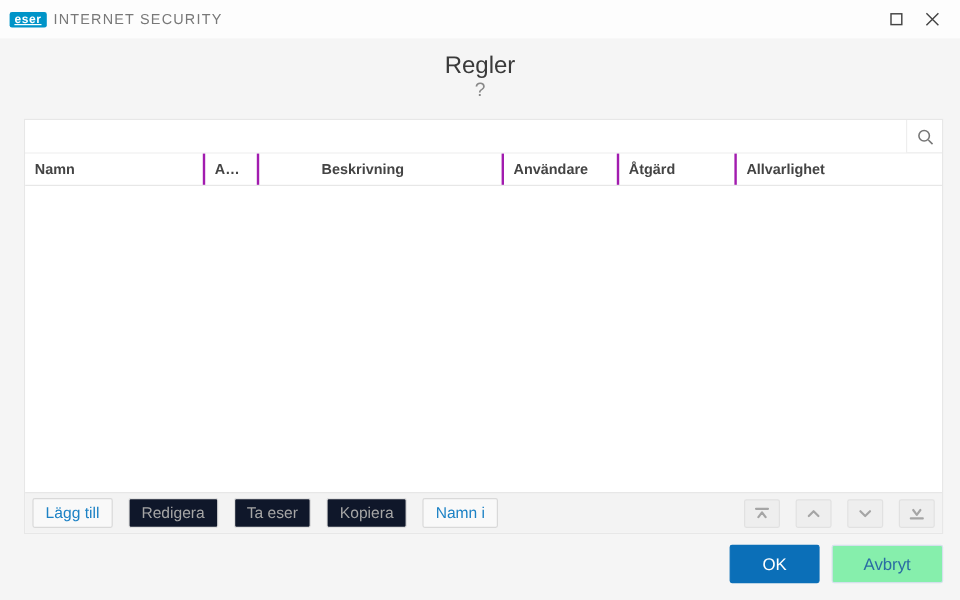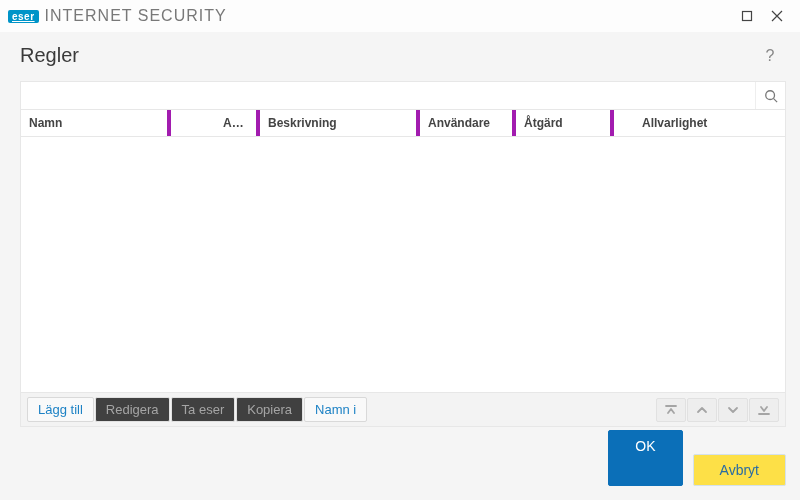--- a/index.html
+++ b/index.html
@@ -1,60 +1,60 @@
 <!DOCTYPE html>
 <html><head>
   <meta charset="utf-8">
   <style>
     * { box-sizing: border-box; margin: 0; padding: 0; font-family: "Segoe UI", Arial, sans-serif; }
     body { width: 800px; height: 500px; background: #f5f5f5; overflow: hidden; position: relative; }
     
     .titlebar { display: flex; align-items: center; height: 32px; padding: 0 8px; background: #fdfdfd; }
     .logo-box { background: #0094c8; color: #fff; font-weight: bold; font-size: 10px; padding: 1px 4px; border-radius: 2px; letter-spacing: 0.5px; text-decoration: underline; }
-    .product-name { color: #787878; font-size: 16px; letter-spacing: 1px; margin-left: 6px; }
+    .product-name { color: #787878; font-size: 12px; letter-spacing: 1px; margin-left: 6px; }
     .titlebar-spacer { flex: 1; }
     .win-btn { width: 30px; height: 30px; display: flex; align-items: center; justify-content: center; color: #444; cursor: pointer; }
     .win-btn svg { width: 12px; height: 12px; stroke: currentColor; stroke-width: 1.2; fill: none; }
     
-    .header-row { display: flex; align-items: center; padding: 12px 20px 14px 20px; }
+    .header-row { display: flex; align-items: center; padding: 12px 20px 14px 20px; flex-direction: column; }
     .page-title { font-size: 20px; color: #3a3a3a; font-weight: 400; }
     .header-spacer { flex: 1; }
     .help-btn { color: #888; font-size: 16px; cursor: pointer; width: 20px; text-align: center; }
     
     .panel { margin: 0 14px 10px 20px; background: #fff; border: 1px solid #e7e7e7; }
     
     .search-row { display: flex; border-bottom: 1px solid #e7e7e7; }
     .search-input { flex: 1; border: none; outline: none; padding: 6px 8px; font-size: 13px; background: #fff; }
     .search-btn { width: 30px; display: flex; align-items: center; justify-content: center; border-left: 1px solid #eee; color: #777; cursor: pointer; }
     .search-btn svg { width: 14px; height: 14px; stroke: currentColor; stroke-width: 1.5; fill: none; }
     
     .table-header { display: flex; border-bottom: 1px solid #e7e7e7; background: #fff; }
-    .th { padding: 6px 8px; font-size: 12px; color: #444; font-weight: 600; border-right: 4px solid #a21caf; white-space: nowrap; overflow: hidden; text-overflow: ellipsis; }
+    .th { padding: 6px 8px; font-size: 12px; color: #444; font-weight: 600; border-right: 2px solid #a21caf; white-space: nowrap; overflow: hidden; text-overflow: ellipsis; }
     .th:last-child { border-right: none; }
     .c-namn { width: 150px; }
-    .c-aktiv { width: 45px; margin-left: 44px; }
+    .c-aktiv { width: 45px; }
     .c-typ { width: 102px; }
-    .c-besk { width: 160px; }
+    .c-besk { width: 160px; margin-left: 44px; }
     .c-atgard { width: 98px; }
     .c-anvand { width: 96px; }
-    .c-allv { flex: 1; margin-left: 20px; }
+    .c-allv { flex: 1; }
     
     .table-body { height: 255px; background: #fff; }
     
-    .toolbar { display: flex; padding: 4px 6px; background: #f3f3f3; border-top: 1px solid #e7e7e7; gap: 1px; align-items: center; }
+    .toolbar { display: flex; padding: 4px 6px; background: #f3f3f3; border-top: 1px solid #e7e7e7; gap: 13px; align-items: center; }
     .tbtn { padding: 4px 10px; font-size: 13px; border: 1px solid #d9d9d9; background: #f9f9f9; border-radius: 2px; cursor: pointer; color: #1d82c5; }
-    .tbtn.disabled { color: #a5a5a5; background: #404040; border-color: #e1e1e1; cursor: default; }
+    .tbtn.disabled { color: #a5a5a5; background: #0f172a; border-color: #e1e1e1; cursor: default; }
     .toolbar-spacer { flex: 1; }
     .arrow-btn { width: 30px; height: 24px; display: flex; align-items: center; justify-content: center; background: #eeeeee; border: 1px solid #e1e1e1; border-radius: 2px; color: #a5a5a5; cursor: default; }
     .arrow-btn svg { width: 14px; height: 14px; stroke: currentColor; stroke-width: 1.8; fill: none; stroke-linecap: round; stroke-linejoin: round; }
     
     .dialog-buttons { position: absolute; right: 14px; bottom: 14px; display: flex; gap: 10px; }
     .btn { padding: 7px 26px; font-size: 14px; border-radius: 2px; cursor: pointer; border: 1px solid transparent; }
     .btn.primary { background: #0b6fb8; color: #fff; border-color: #0b6fb8; }
-    .btn.secondary { background: #fde047; color: #2a6ca3; border-color: #d4e1ec; margin-top: 24px; }
+    .btn.secondary { background: #86efac; color: #2a6ca3; border-color: #d4e1ec; }
   </style>
 </head>
 <body>
 
 <div class="titlebar">
   <span class="logo-box">eser</span>
   <span class="product-name">INTERNET SECURITY</span>
   <span class="titlebar-spacer"></span>
   <span class="win-btn">
     <svg viewBox="0 0 12 12">

